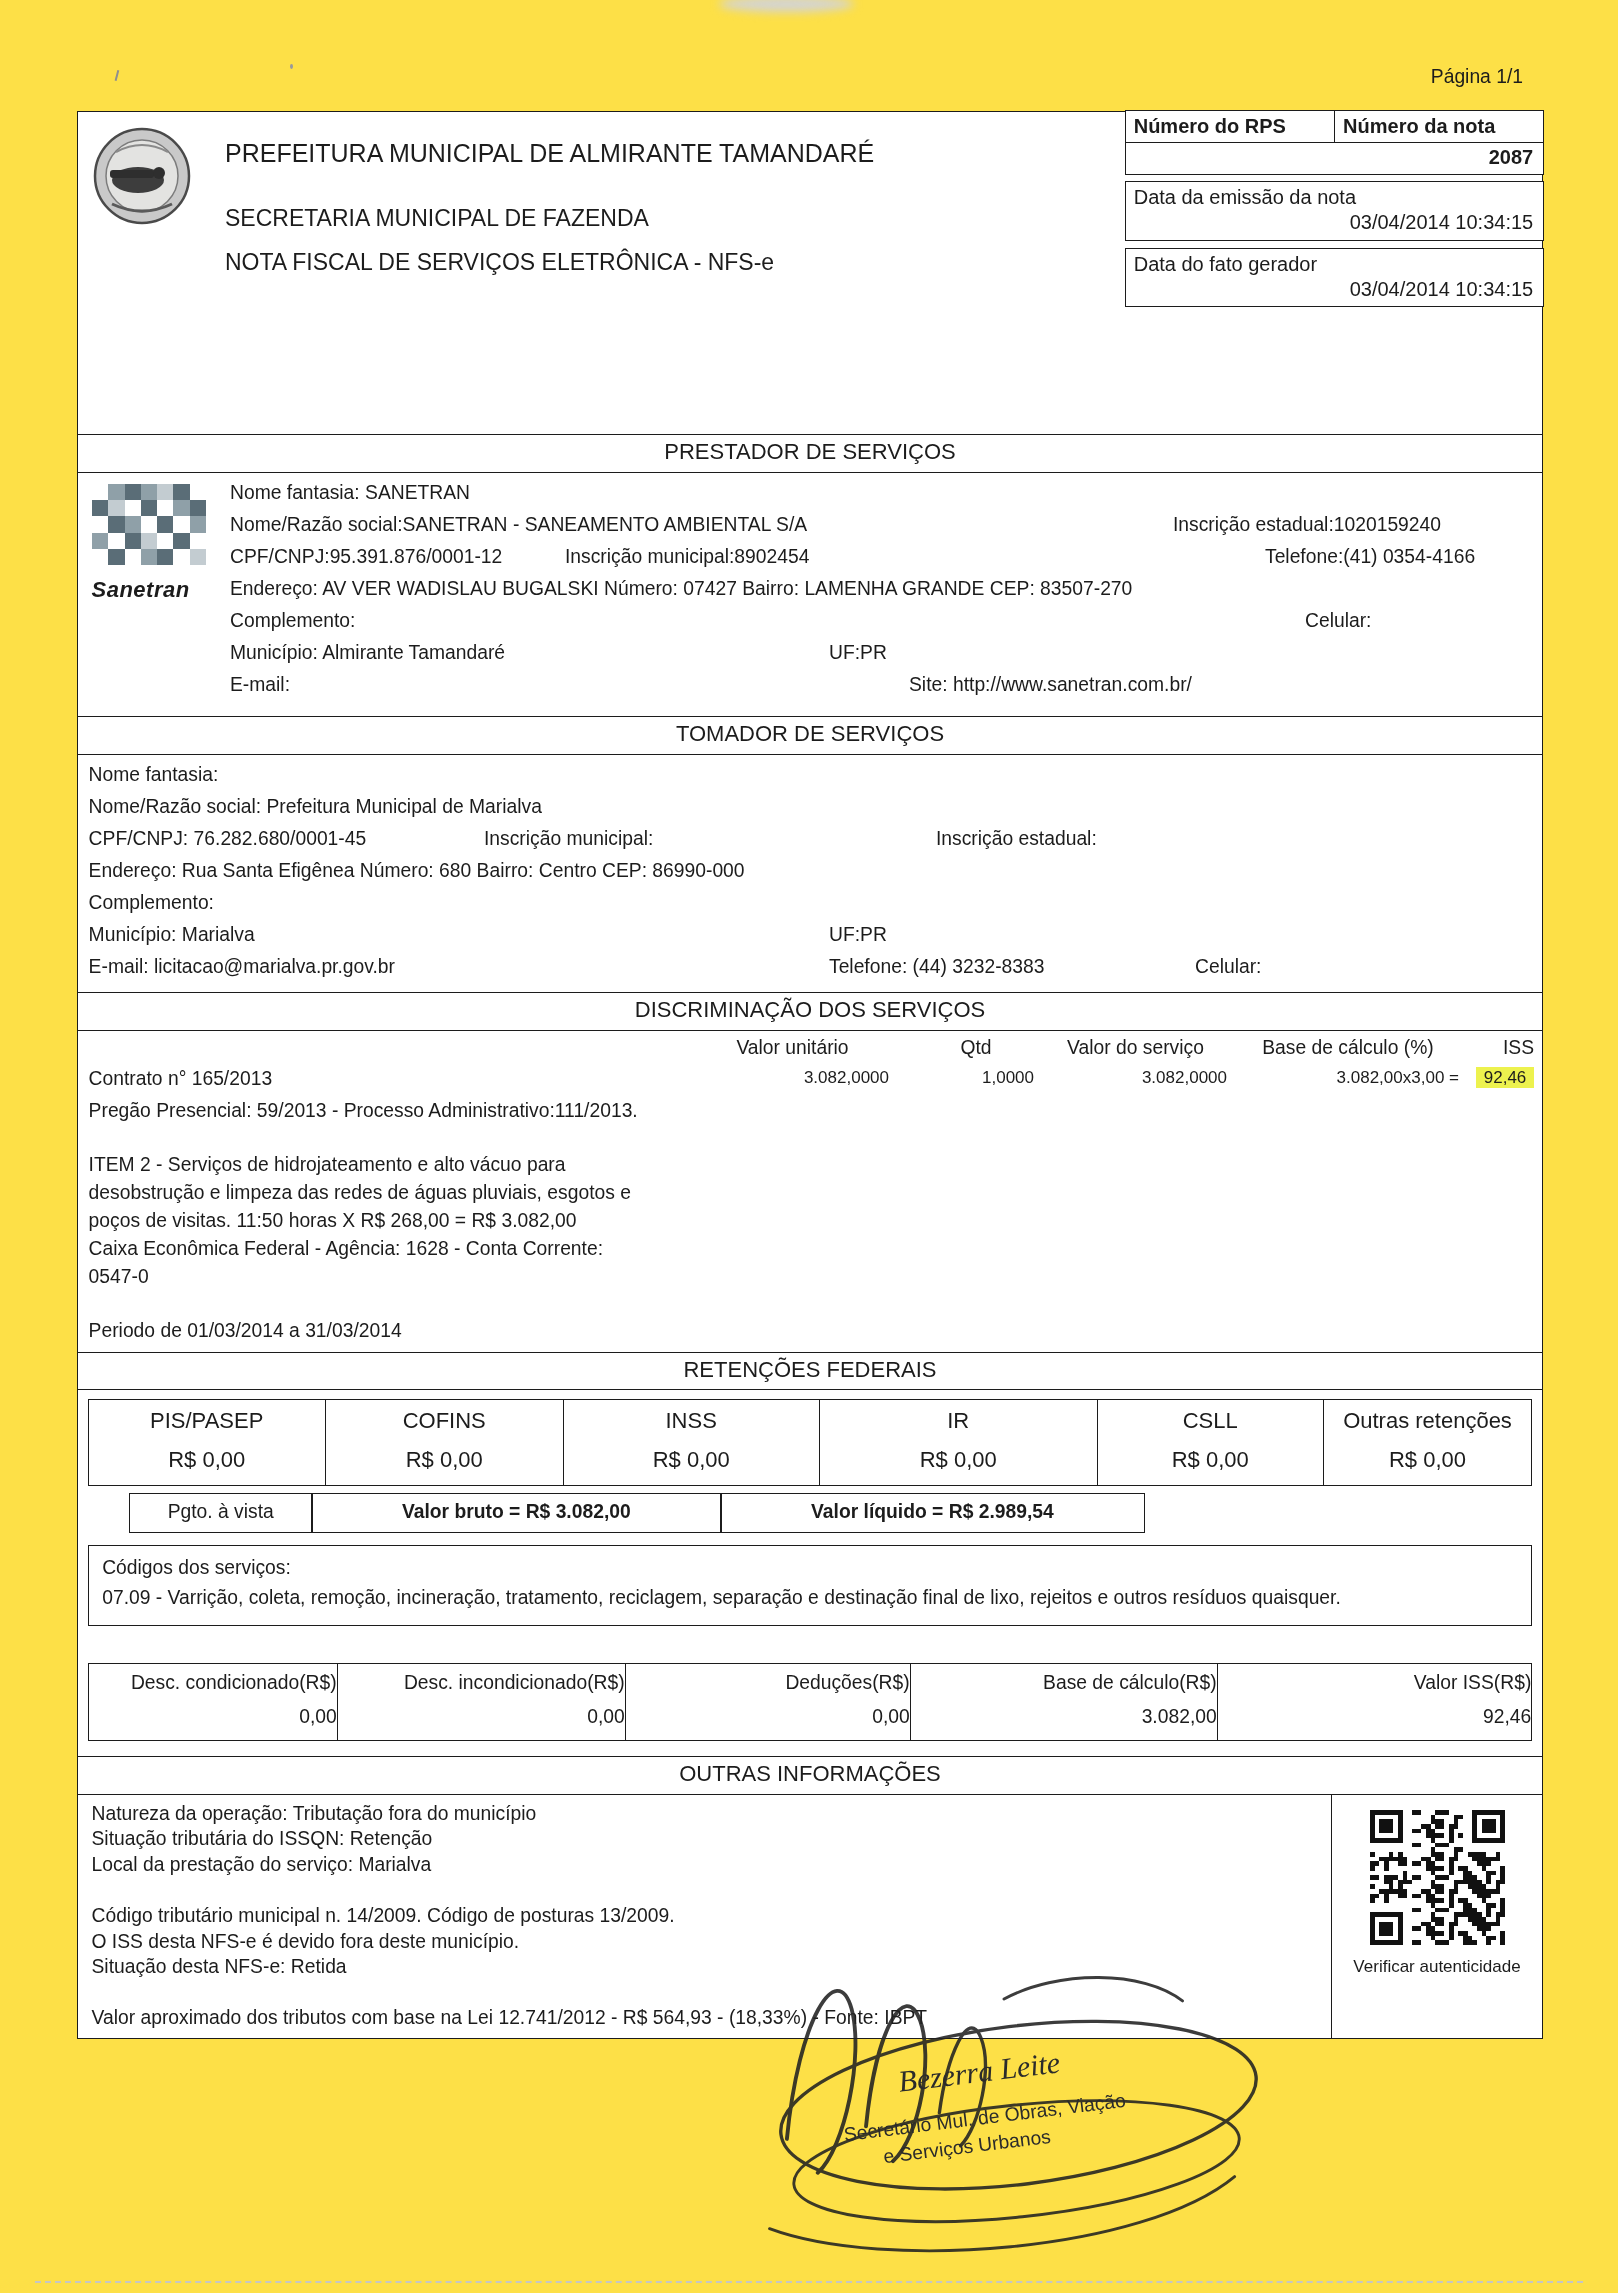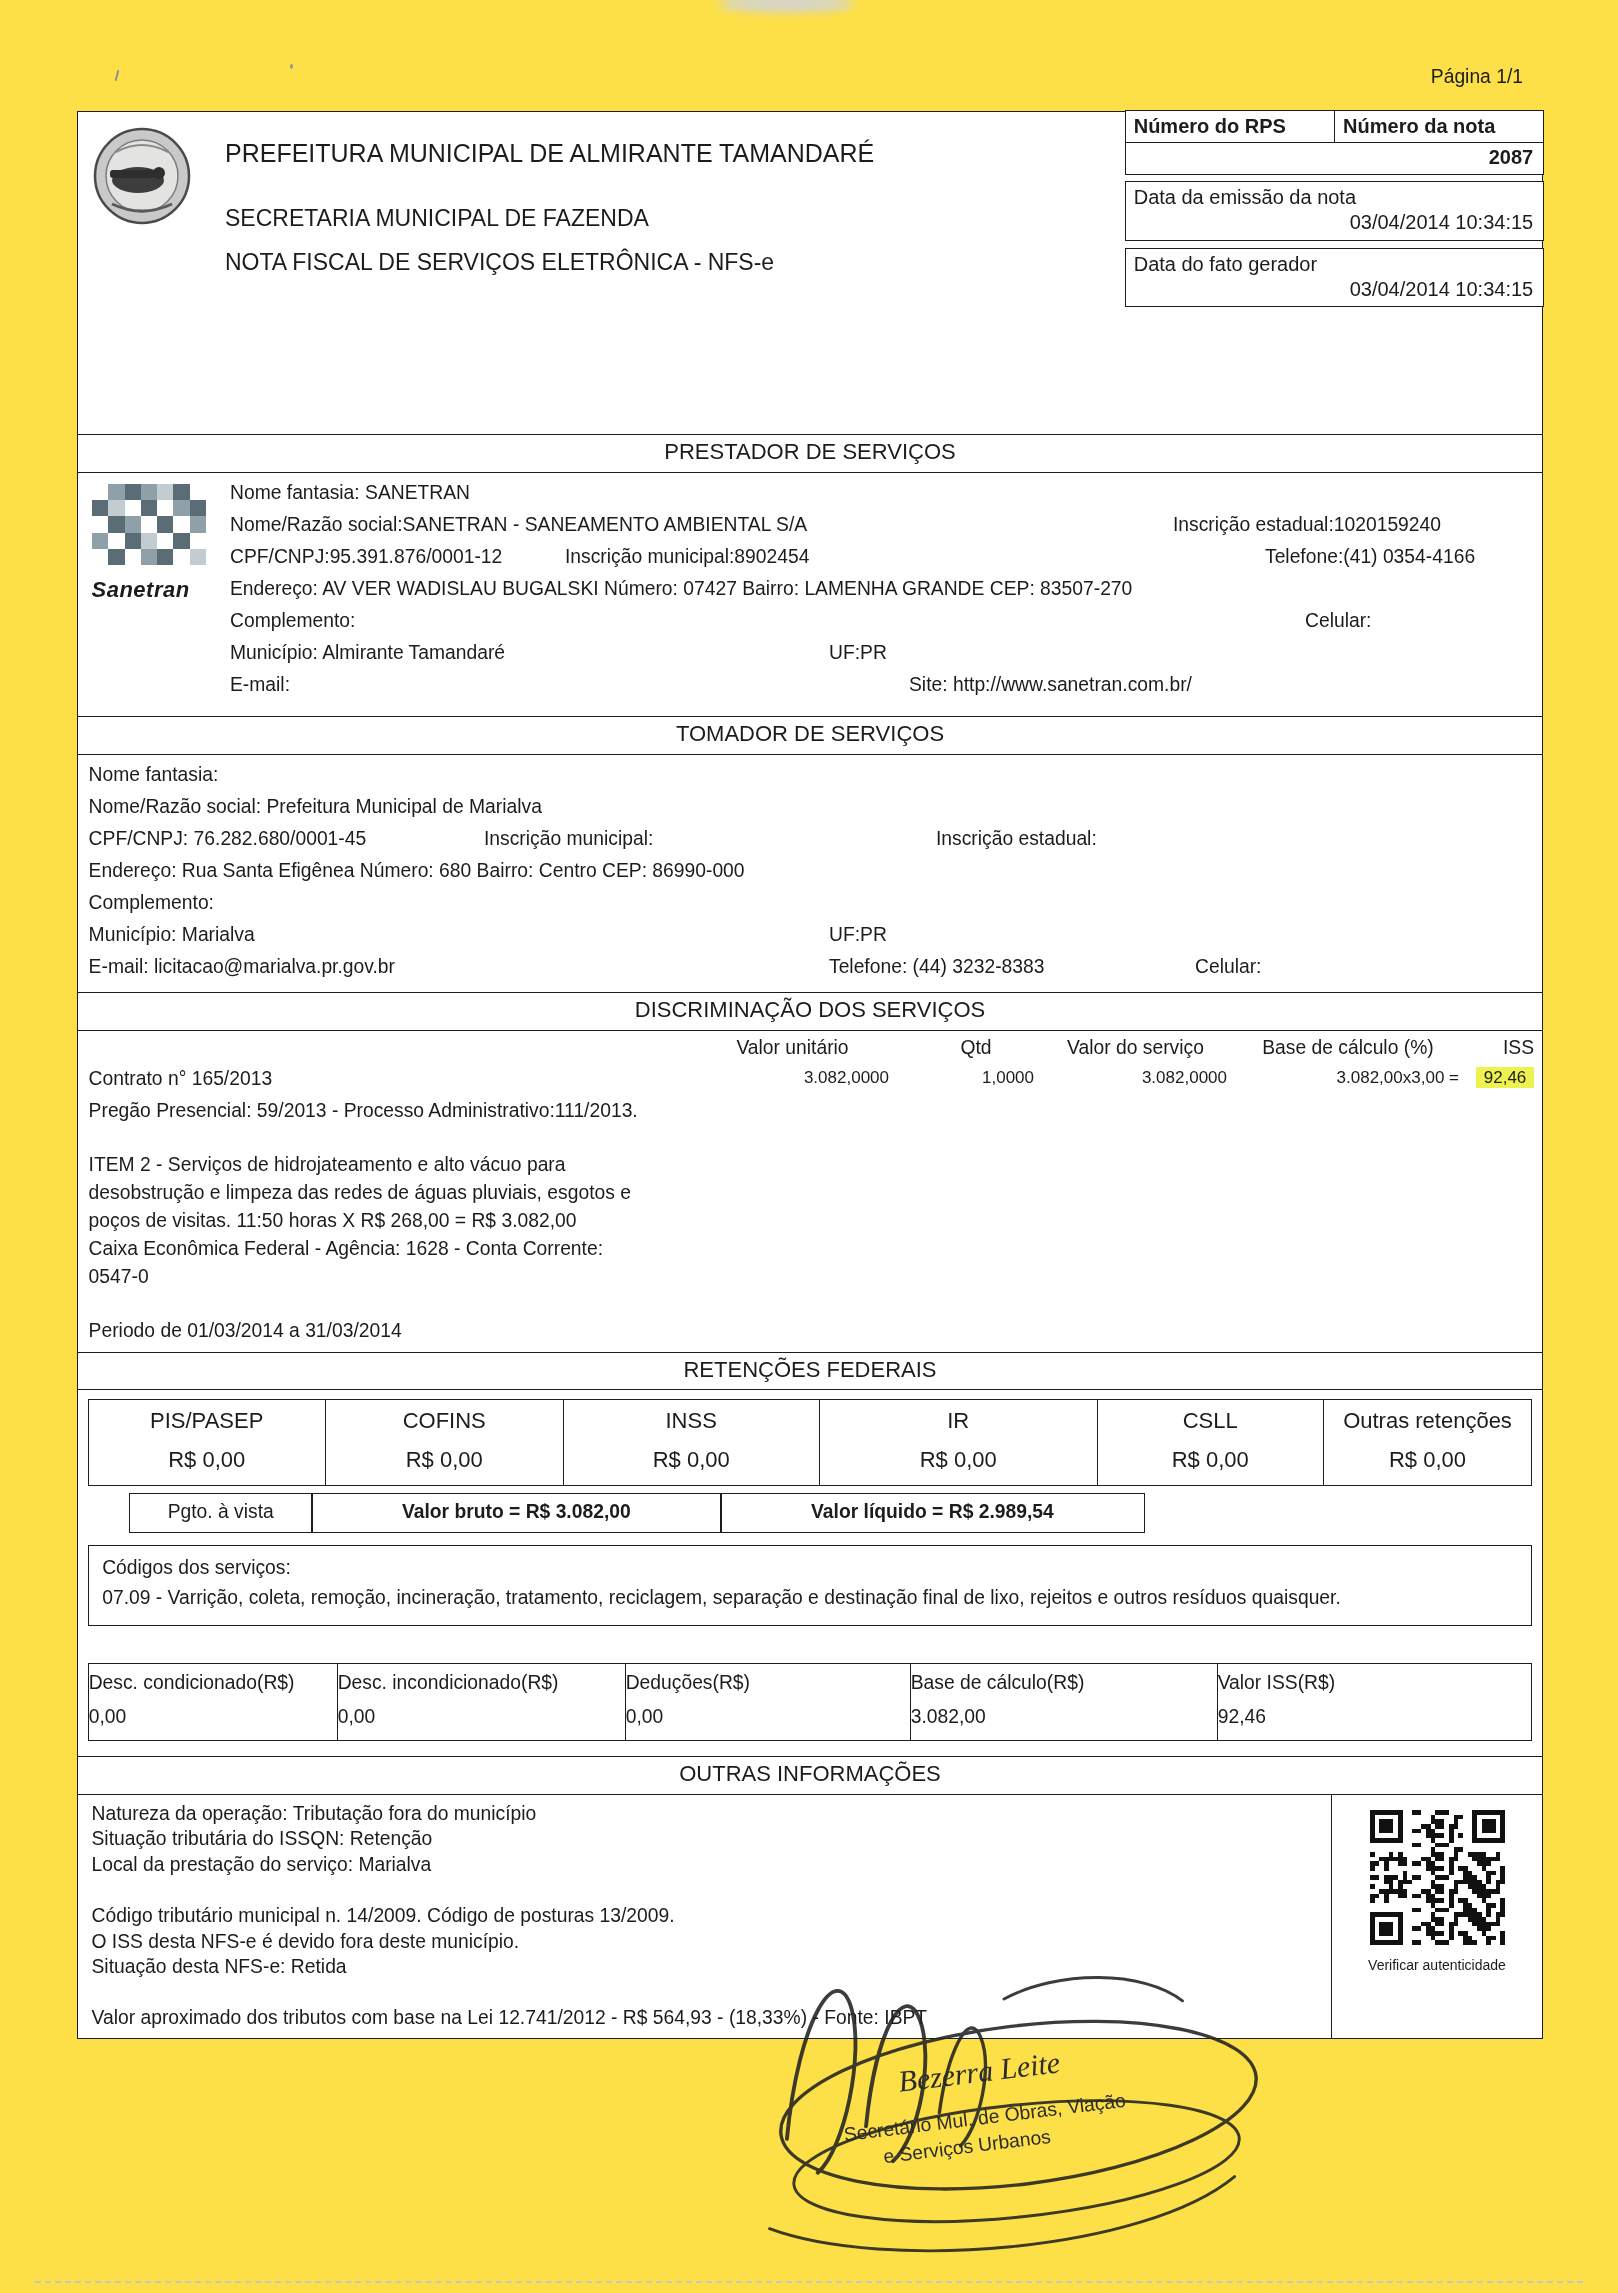--- a/index.html
+++ b/index.html
@@ -58,30 +58,30 @@
   .ret-table{display:flex;border:1.9px solid #1c1c1c;margin:8.7px 9.7px 0;}
   .ret-cell{border-left:1.9px solid #1c1c1c;text-align:center;padding:7.7px 0 11.6px;font-size:22px;}
   .ret-cell:first-child{border-left:none;}
   .ret-label{margin-bottom:13.5px;}
   .pg-row{display:flex;margin:7.7px 9.7px 0;padding-left:41px;}
   .pg-box{border:1.9px solid #1c1c1c;text-align:center;padding:6.8px 0 8.7px;font-size:19.3px;}
   .pg-box + .pg-box{margin-left:-1.9px;}
   .pg-bold{font-weight:bold;}
   .cod-box{border:1.9px solid #1c1c1c;margin:11.6px 9.7px 0;padding:7.7px 13.5px 11.6px;font-size:19.3px;line-height:30px;}
   .tot-table{display:flex;border:1.9px solid #1c1c1c;margin:37px 9.7px 0;}
-  .tot-cell{border-left:1.9px solid #1c1c1c;text-align:left;padding:7.7px 0 11.6px;font-size:19.3px;}
+  .tot-cell{border-left:1.9px solid #1c1c1c;text-align:right;padding:7.7px 0 11.6px;font-size:19.3px;}
   .tot-cell:first-child{border-left:none;}
   .tot-label{margin-bottom:12.6px;}
   .secbar.outras{margin-top:15.4px;}
   
   .out-body{display:flex;min-height:243px;}
   .out-text{flex:1;padding:5.8px 13.5px;font-size:19.3px;line-height:25.6px;white-space:pre-line;}
   .out-right{width:210px;border-left:1.9px solid #1c1c1c;display:flex;flex-direction:column;align-items:center;padding-top:15.4px;}
   .qr{width:135px;height:135px;}
-  .verificar{margin-top:11.6px;font-size:14px;}
+  .verificar{margin-top:11.6px;font-size:17px;}
   
   .signature{position:absolute;left:729px;top:1941px;width:550px;height:338px;}
   .signature svg{position:absolute;left:0;top:0;width:550px;height:338px;}
   .stamp{position:absolute;transform:rotate(-7deg);color:#2b2b2b;white-space:nowrap;}
   .stamp1{left:169px;top:114px;font-family:"Liberation Serif","DejaVu Serif",serif;font-style:italic;font-size:30px;}
   .stamp2{left:114px;top:166px;font-size:19.3px;}
   .stamp3{left:154px;top:195px;font-size:19.3px;}
   
   .smudge-top{position:absolute;left:719px;top:-3.9px;width:135px;height:15.4px;background:#d4d4d2;border-radius:50%;filter:blur(4.8px);}
   .tick1{position:absolute;left:116px;top:70px;width:1.9px;height:10.6px;background:#8f8f8f;transform:rotate(14deg);}

